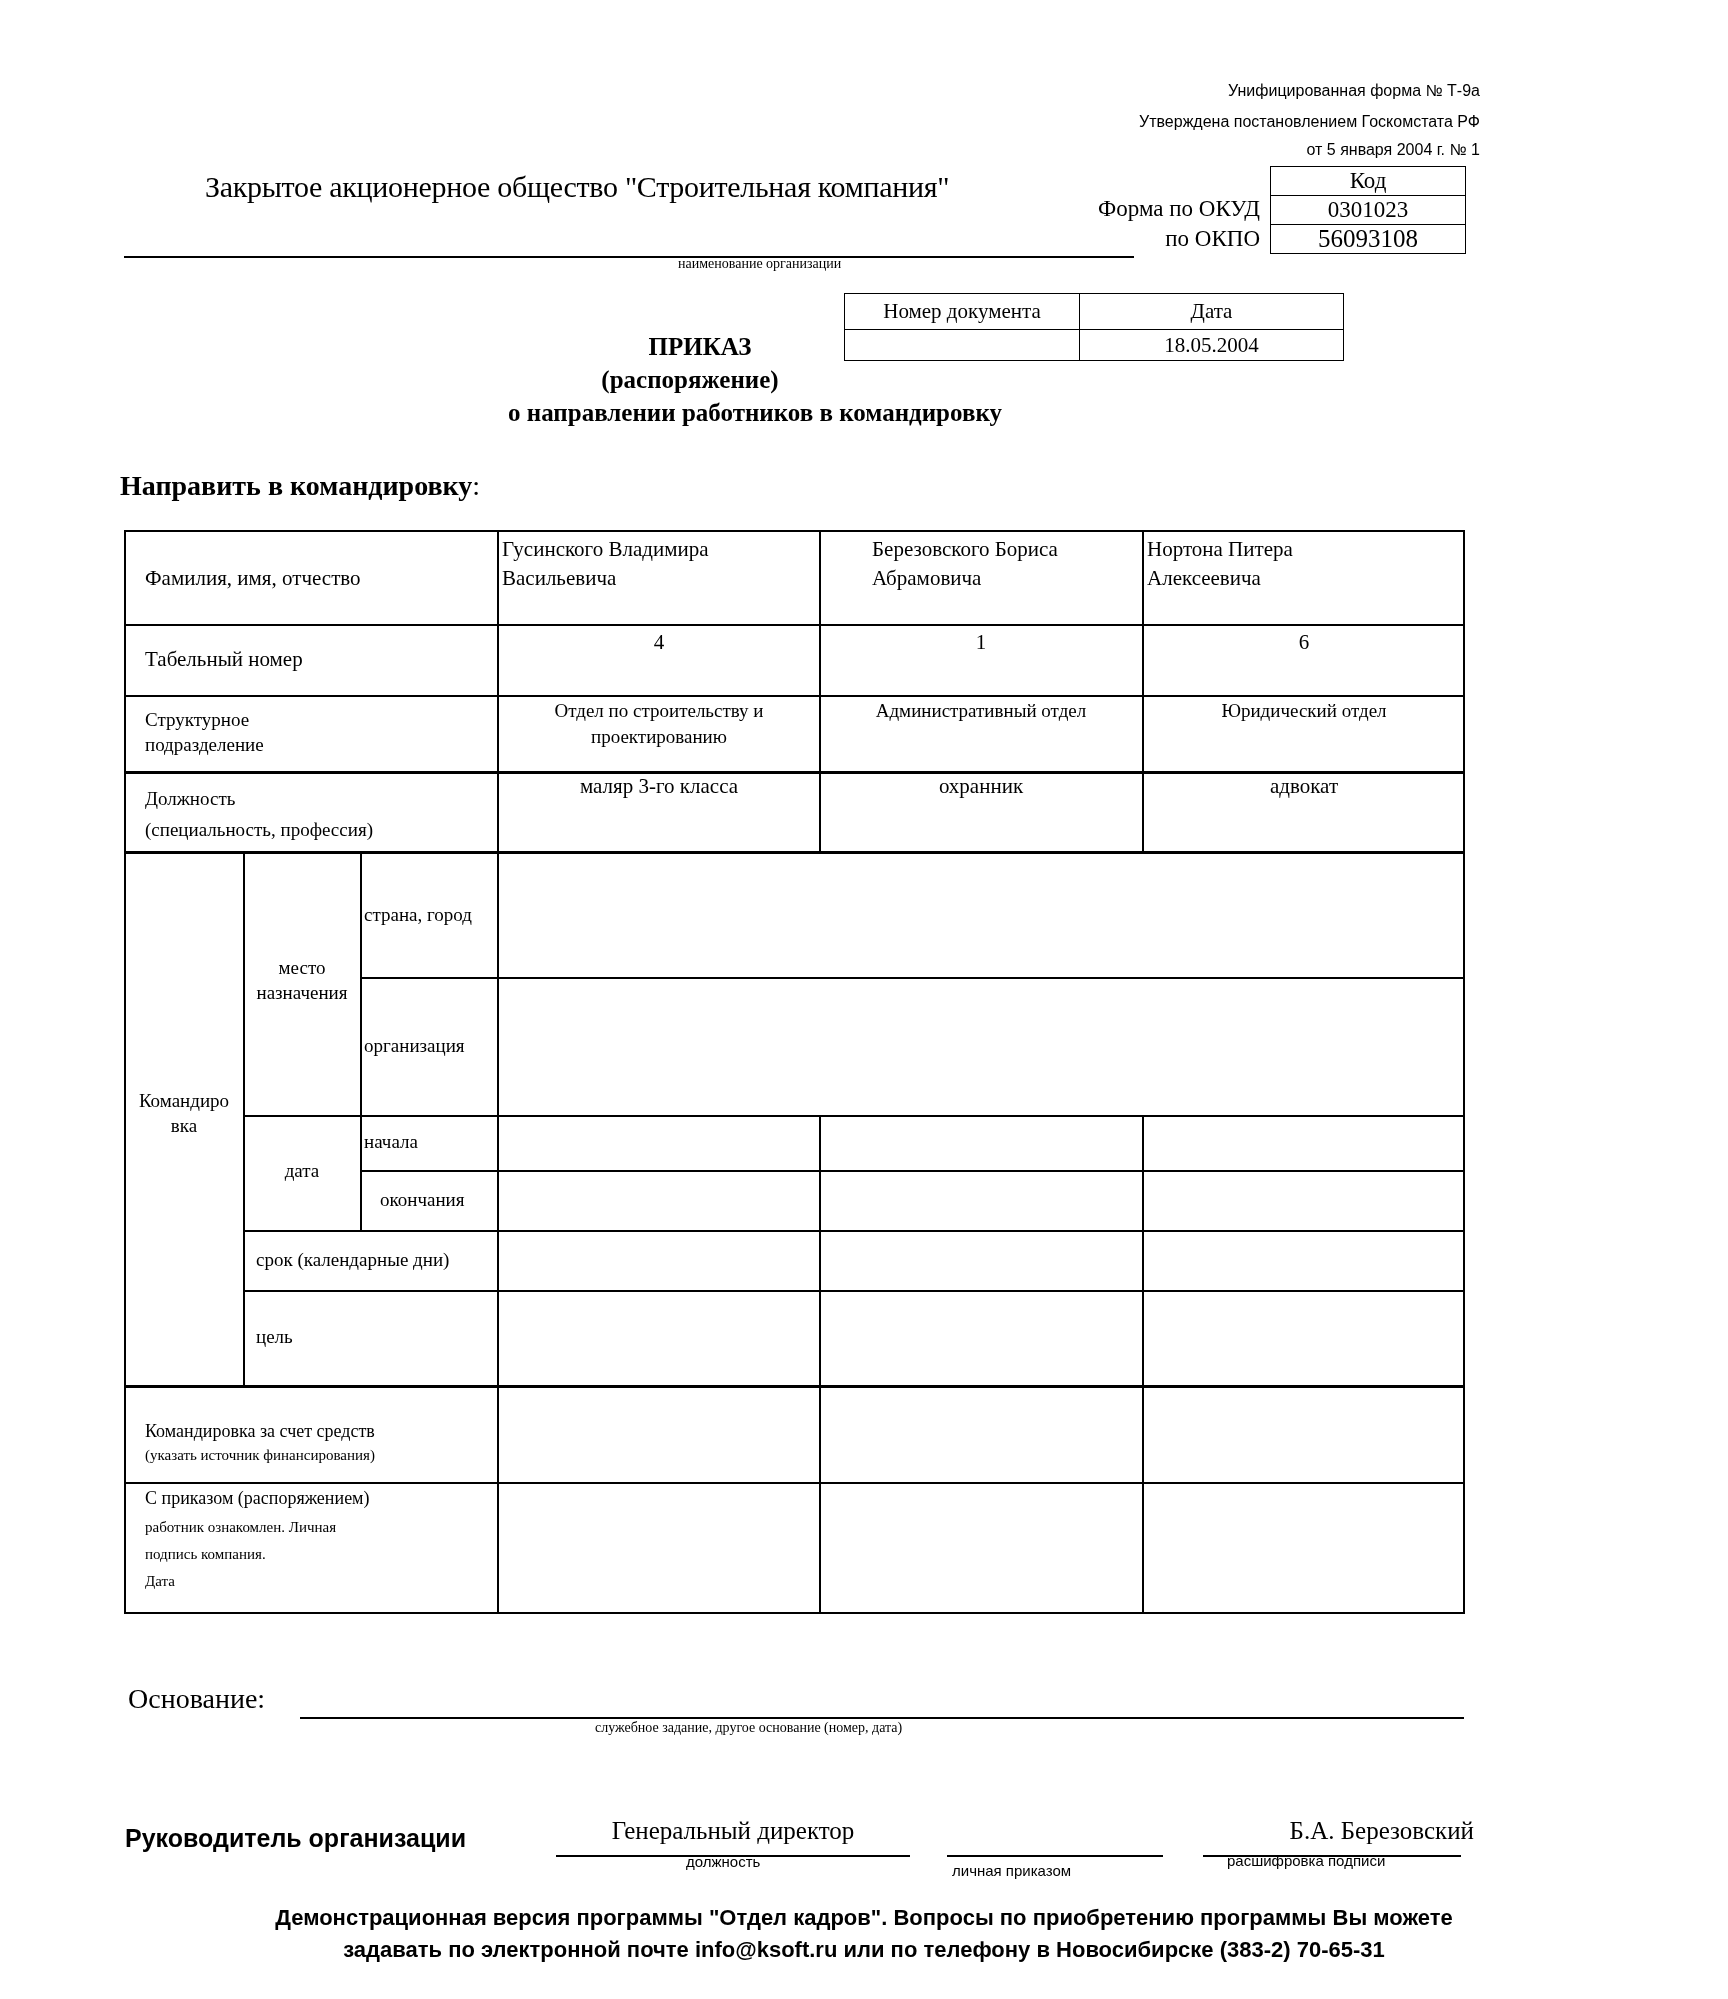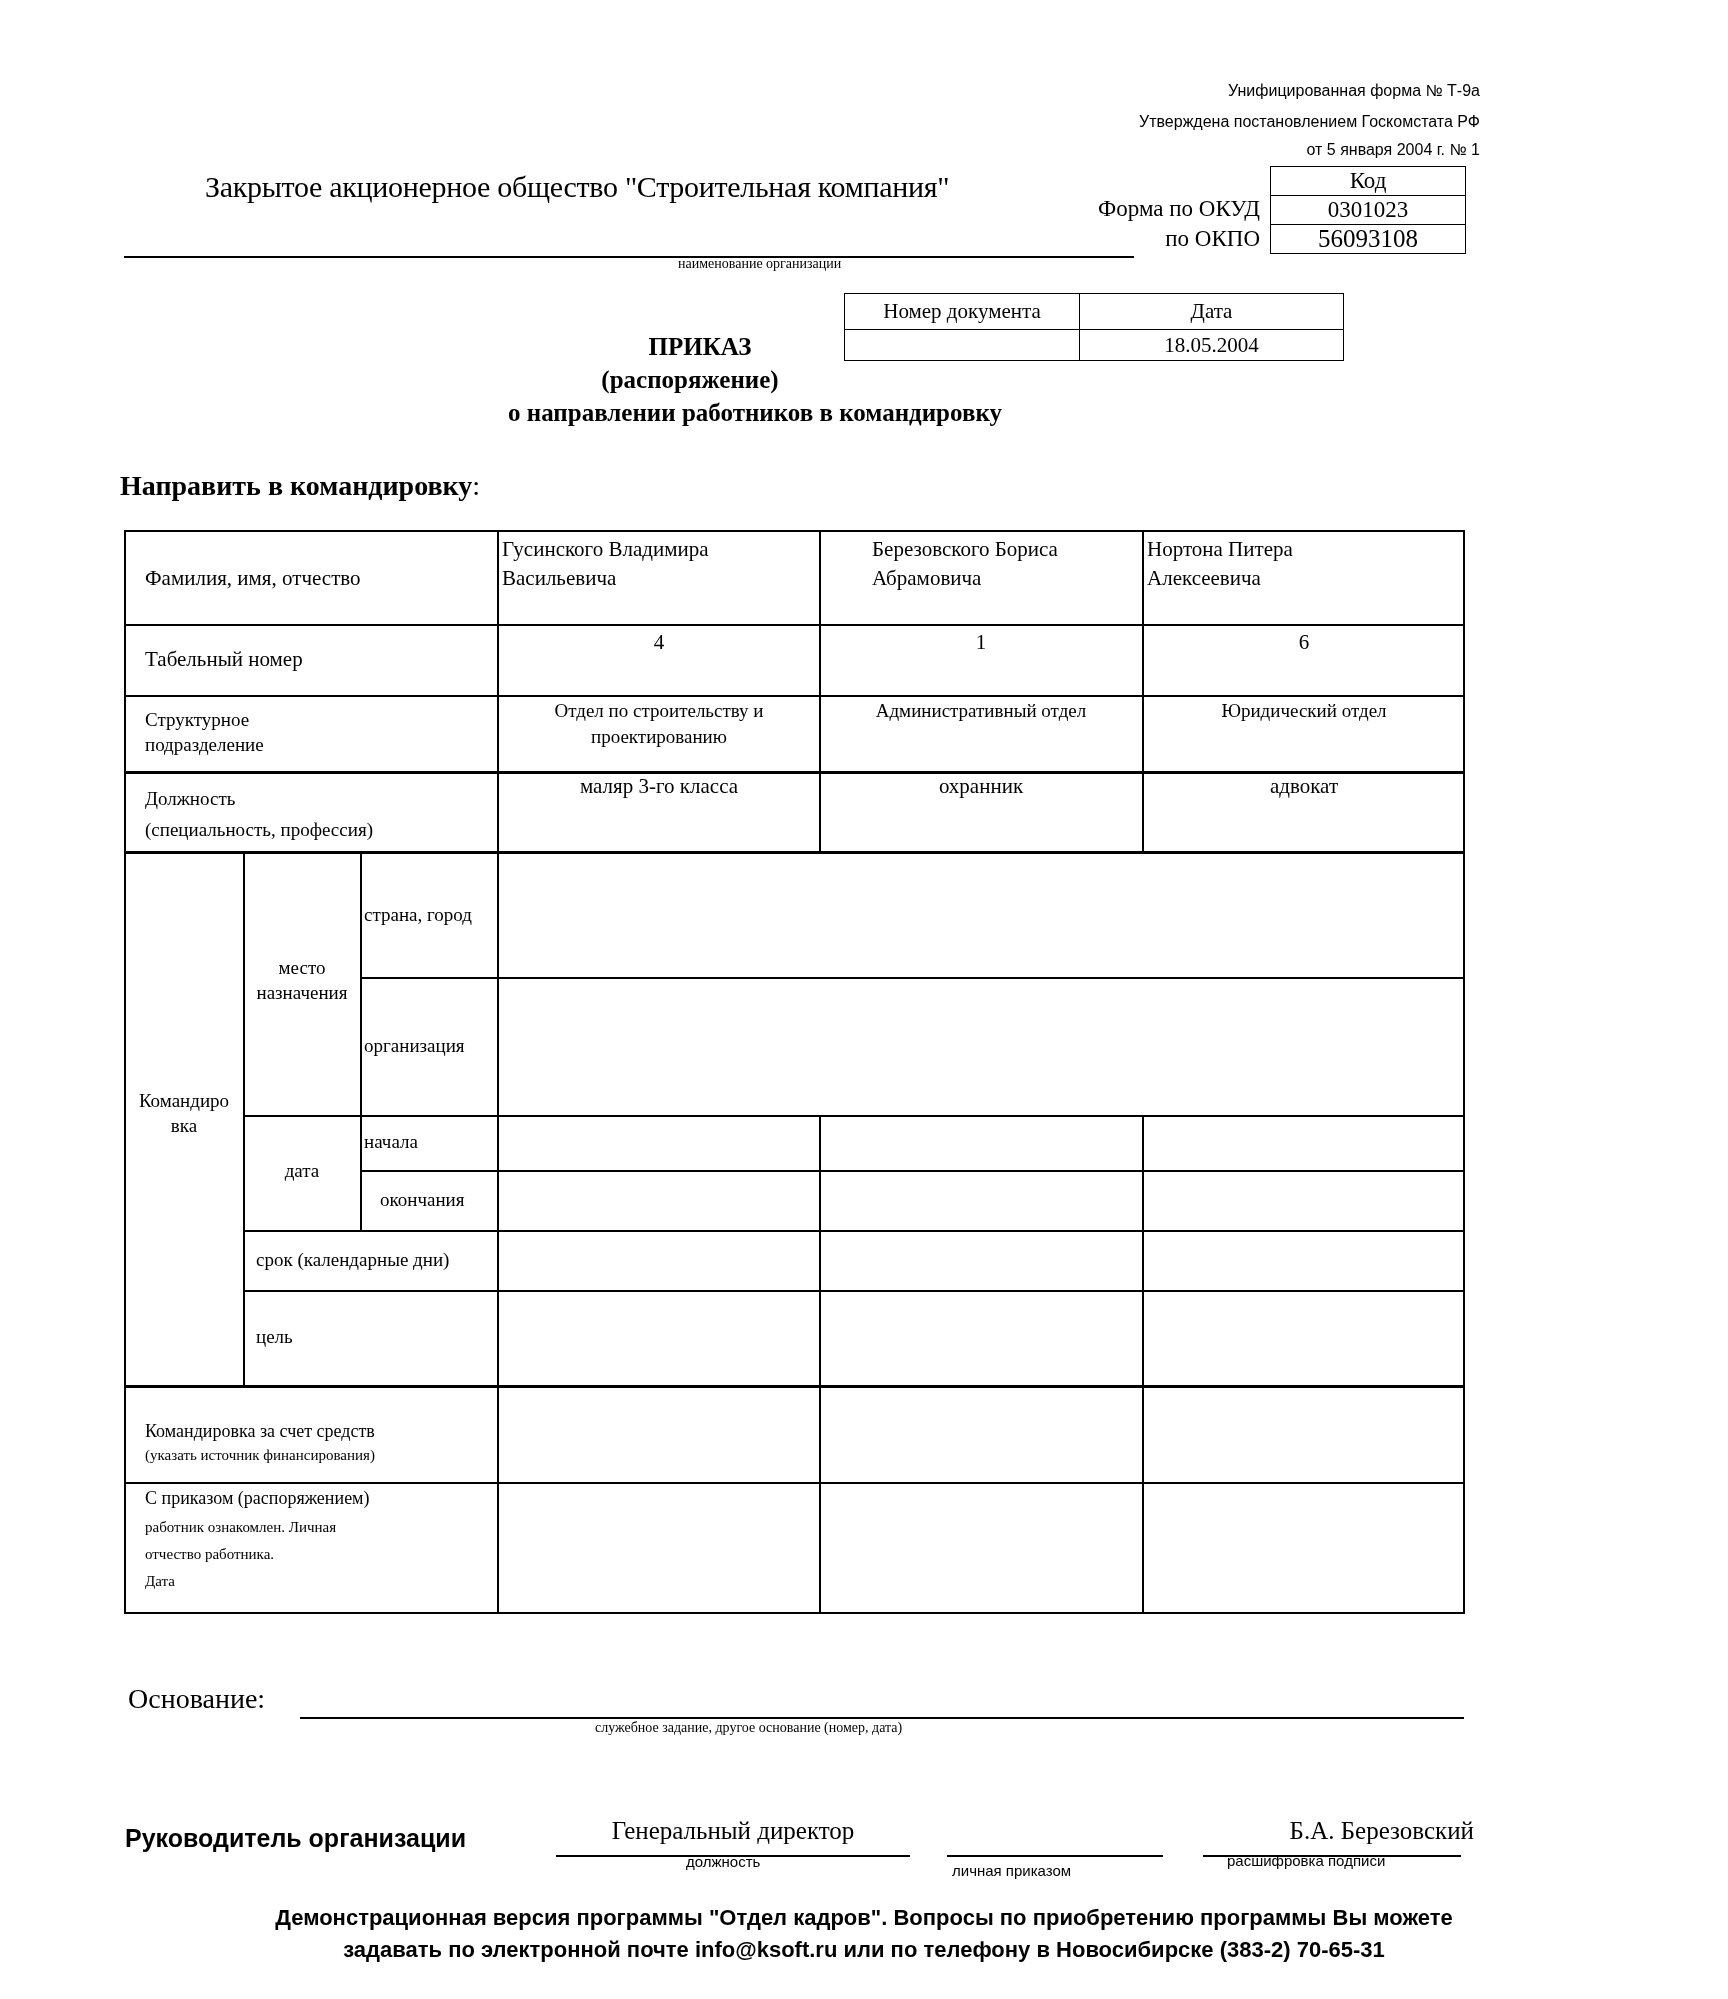--- a/index.html
+++ b/index.html
@@ -128,21 +128,21 @@
 <div class="cell-text serif" style="left:364px; top:1185px; font-size:19px;margin-left:16px;">окончания</div>
 <div class="cell-text serif" style="left:256px; top:1245px; font-size:19px;">срок (календарные дни)</div>
 <div class="cell-text serif" style="left:256px; top:1322px; font-size:19px;">цель</div>
 <div class="cell-text serif" style="left:145px; top:1417px; font-size:18px; line-height:28px;">
   <div>Командировка за счет средств</div>
   <div style="font-size:15px; line-height:20px;">(указать источник финансирования)</div>
 </div>
 <div class="cell-text serif" style="left:145px; top:1484px; font-size:18px;">
   <div>С приказом (распоряжением)</div>
   <div style="font-size:15px; line-height:28px;">работник ознакомлен. Личная</div>
-  <div style="font-size:15px; line-height:26px;">отчество работника.</div>
+  <div style="font-size:15px; line-height:26px;">подпись компания.</div>
   <div style="font-size:15px; line-height:28px;">Дата</div>
 </div>
 
 <div class="cell-text serif" style="left:502px; top:535px; width:314px;">
   <div>Гусинского Владимира</div>
   <div>Васильевича</div>
 </div>
 <div class="cell-text serif center" style="left:499px; top:628px; width:320px;">4</div>
 <div class="cell-text serif center" style="left:499px; top:698px; width:320px; font-size:19px; line-height:26px;">
   <div>Отдел по строительству и</div>

